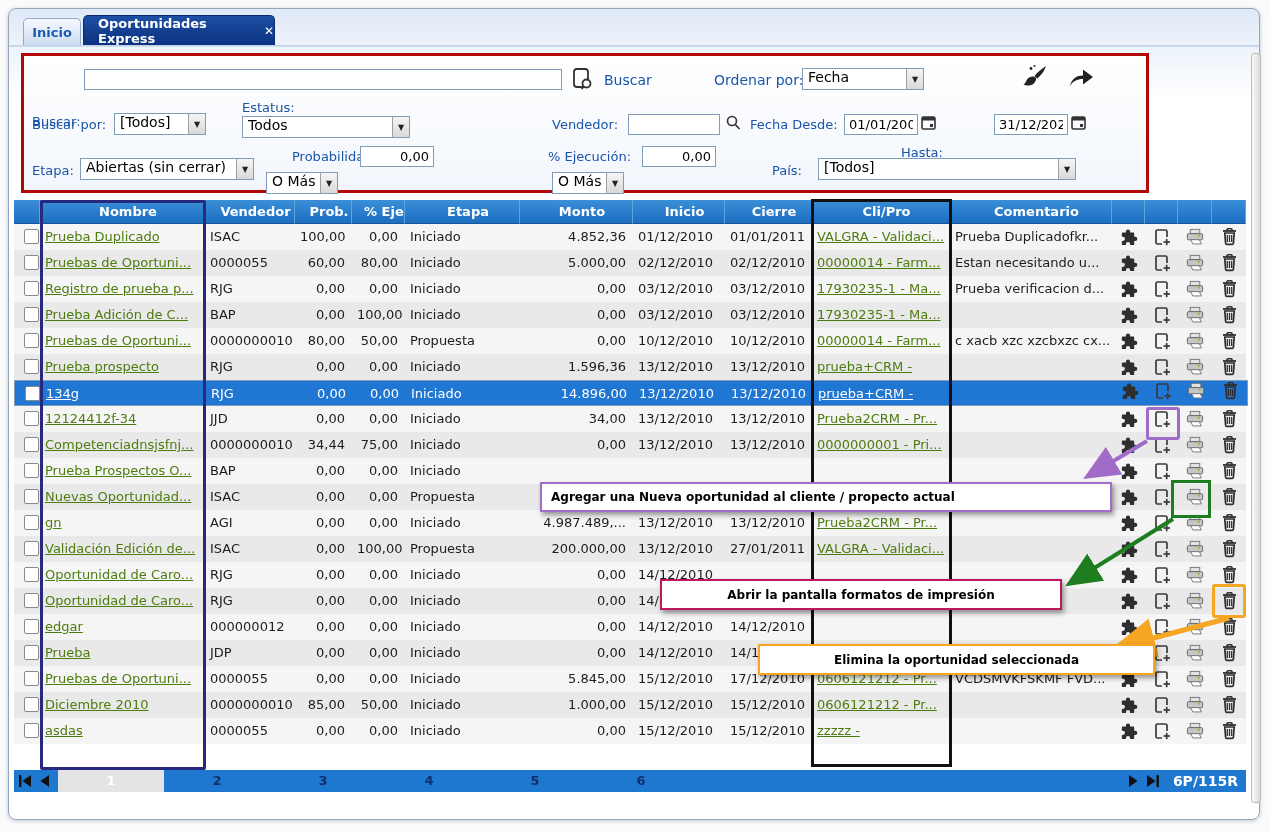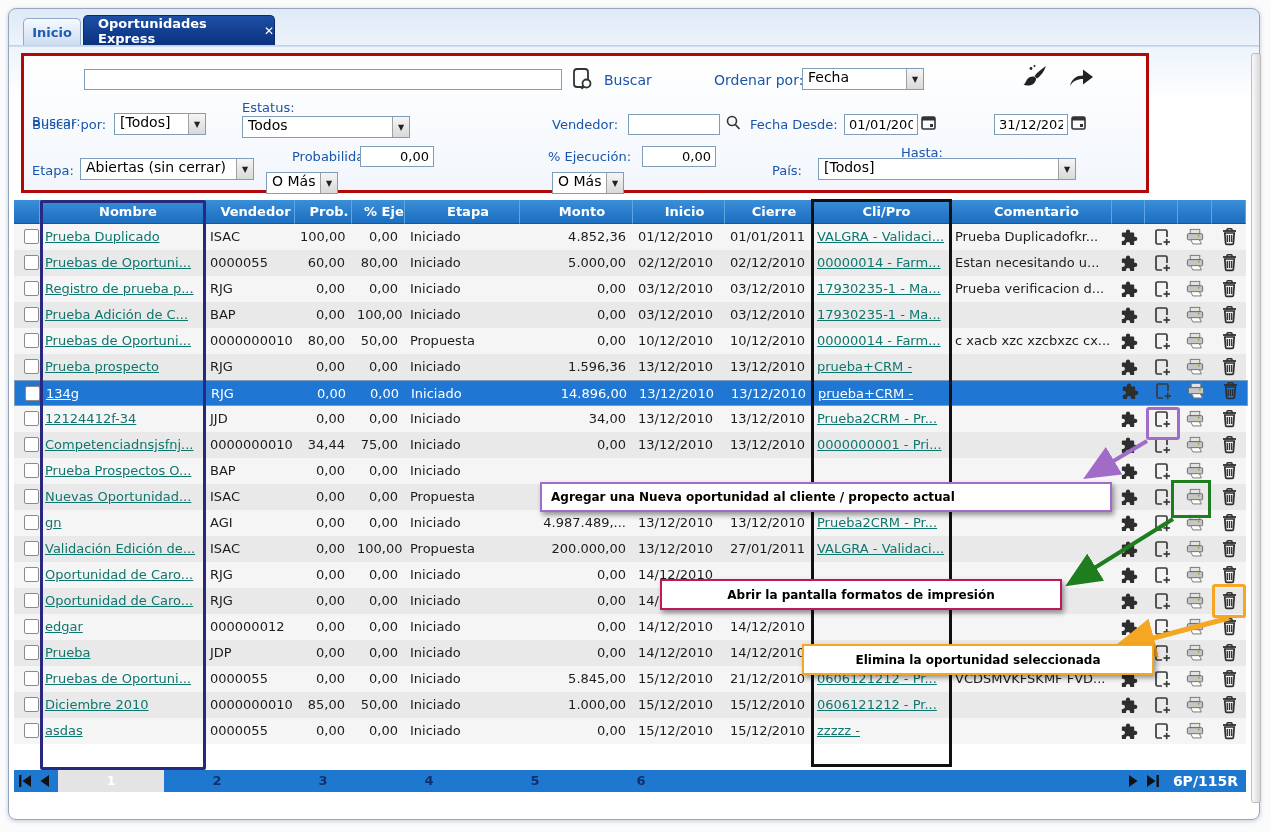--- a/index.html
+++ b/index.html
@@ -36,21 +36,21 @@
   .table { position:absolute; left:14px; top:200px; width:1232px; }
   .tr { display:grid; grid-template-columns:26px 165px 90px 57px 53px 115px 113px 92px 87px 138px 162px 33px 33px 34px 34px; height:26px; background:#f5f5f5; }
   .tr.alt { background:#e9e9e9; }
   .tr.sel { background:#1f76d3; }
   .tr.sel .td, .tr.sel .lnk { color:#fff; }
   .tr.thead { height:24px; background:linear-gradient(180deg,#3a8fd8,#1b6cbe); }
   .td { font-size:13px; color:#1c1c1c; line-height:26px; white-space:nowrap; overflow:hidden; padding-left:5px; }
   .td.th { color:#fff; font-weight:bold; text-align:center; line-height:24px; padding-left:12px;
     border-right:1px solid #5ea6e0; border-bottom:1px solid #14579b; }
   .td.num { text-align:right; padding-right:7px; }
-  .lnk { color:#0f766e; text-decoration:underline; cursor:pointer; }
+  .lnk { color:#4d7c0f; text-decoration:underline; cursor:pointer; }
   .cb { display:inline-block; width:15px; height:15px; margin:5px 0 0 5px; background:#fff; border:1px solid #8a8a8a; border-radius:2px; cursor:pointer; }
   .td.c-ic { display:flex; align-items:center; justify-content:center; padding:0; }
   .aic { width:20px; height:20px; display:inline-flex; align-items:center; justify-content:center; cursor:pointer; }
 
   
   .pager { position:absolute; left:14px; top:770px; width:1232px; height:22px; background:#1f78cf; display:flex; align-items:center; }
   .pnav { width:16px; height:16px; margin-left:3px; cursor:pointer; }
   .pages { display:flex; height:22px; margin-left:6px; }
   .pgc { width:106px; text-align:center; font-size:13px; font-weight:bold; color:#12306b; line-height:22px; cursor:pointer; }
   .pgc.on { background:#e4e4e4; color:#fff; }
@@ -1111,21 +1111,21 @@
     </div>
     <div class="tr">
       <div class="td c-cb"><span class="cb"></span></div>
       <div class="td "><a class="lnk">Pruebas de Oportuni...</a></div>
       <div class="td ">0000055</div>
       <div class="td num">0,00</div>
       <div class="td num">0,00</div>
       <div class="td ">Iniciado</div>
       <div class="td num">5.845,00</div>
       <div class="td ">15/12/2010</div>
-      <div class="td ">21/12/2010</div>
+      <div class="td ">17/12/2010</div>
       <div class="td "><a class="lnk">0606121212 - Pr...</a></div>
       <div class="td ">VCDSMVKFSKMF FVD...</div>
       <div class="td c-ic">
         <span class="aic">
           <svg width="19" height="19" viewBox="0 0 20 20">
             <path d="M9.5 1.5a2.2 2.2 0 0 0-2.2 2.2v1.1H4a1 1 0 0 0-1 1v3.4h1.1a2.2 2.2 0 1 1 0 4.4H3v3.4a1 1 0 0 0 1 1h3.3v-1.1a2.2 2.2 0 1 1 4.4 0V18H15a1 1 0 0 0 1-1v-3.3h1.1a2.2 2.2 0 1 0 0-4.4H16V5.8a1 1 0 0 0-1-1h-3.3V3.7a2.2 2.2 0 0 0-2.2-2.2z" fill="#2e2e2e"></path>
           </svg>
         </span>
       </div>
       <div class="td c-ic">
@@ -1310,13 +1310,13 @@
         <path d="M0 0L9 4 0 8z" fill="#f5a623"></path>
       </marker>
   </defs>
   <line x1="1147" y1="441" x2="1090" y2="475" stroke="#a06cc8" stroke-width="4" marker-end="url(#ah-p)"></line>
   <line x1="1173" y1="519" x2="1072" y2="582" stroke="#1e7d1e" stroke-width="4" marker-end="url(#ah-g)"></line>
   <line x1="1229" y1="618" x2="1120" y2="647" stroke="#f5a623" stroke-width="5" marker-end="url(#ah-o)"></line>
 </svg>
 
 <div class="tip" style="left:540px;top:482px;width:572px;height:30px;border:2px solid #a06cc8;">Agregar una Nueva oportunidad al cliente / propecto actual</div>
 <div class="tip" style="left:660px;top:579px;width:402px;height:31px;border:2px solid #be185d;justify-content:center;">Abrir la pantalla formatos de impresión</div>
-<div class="tip" style="left:758px;top:644px;width:352px;height:31px;border:2px solid #f5a623;justify-content:center;margin-left:44px;">Elimina la oportunidad seleccionada</div>
+<div class="tip" style="left:758px;top:644px;width:397px;height:31px;border:2px solid #f5a623;justify-content:center;">Elimina la oportunidad seleccionada</div>
 
 </body></html>

